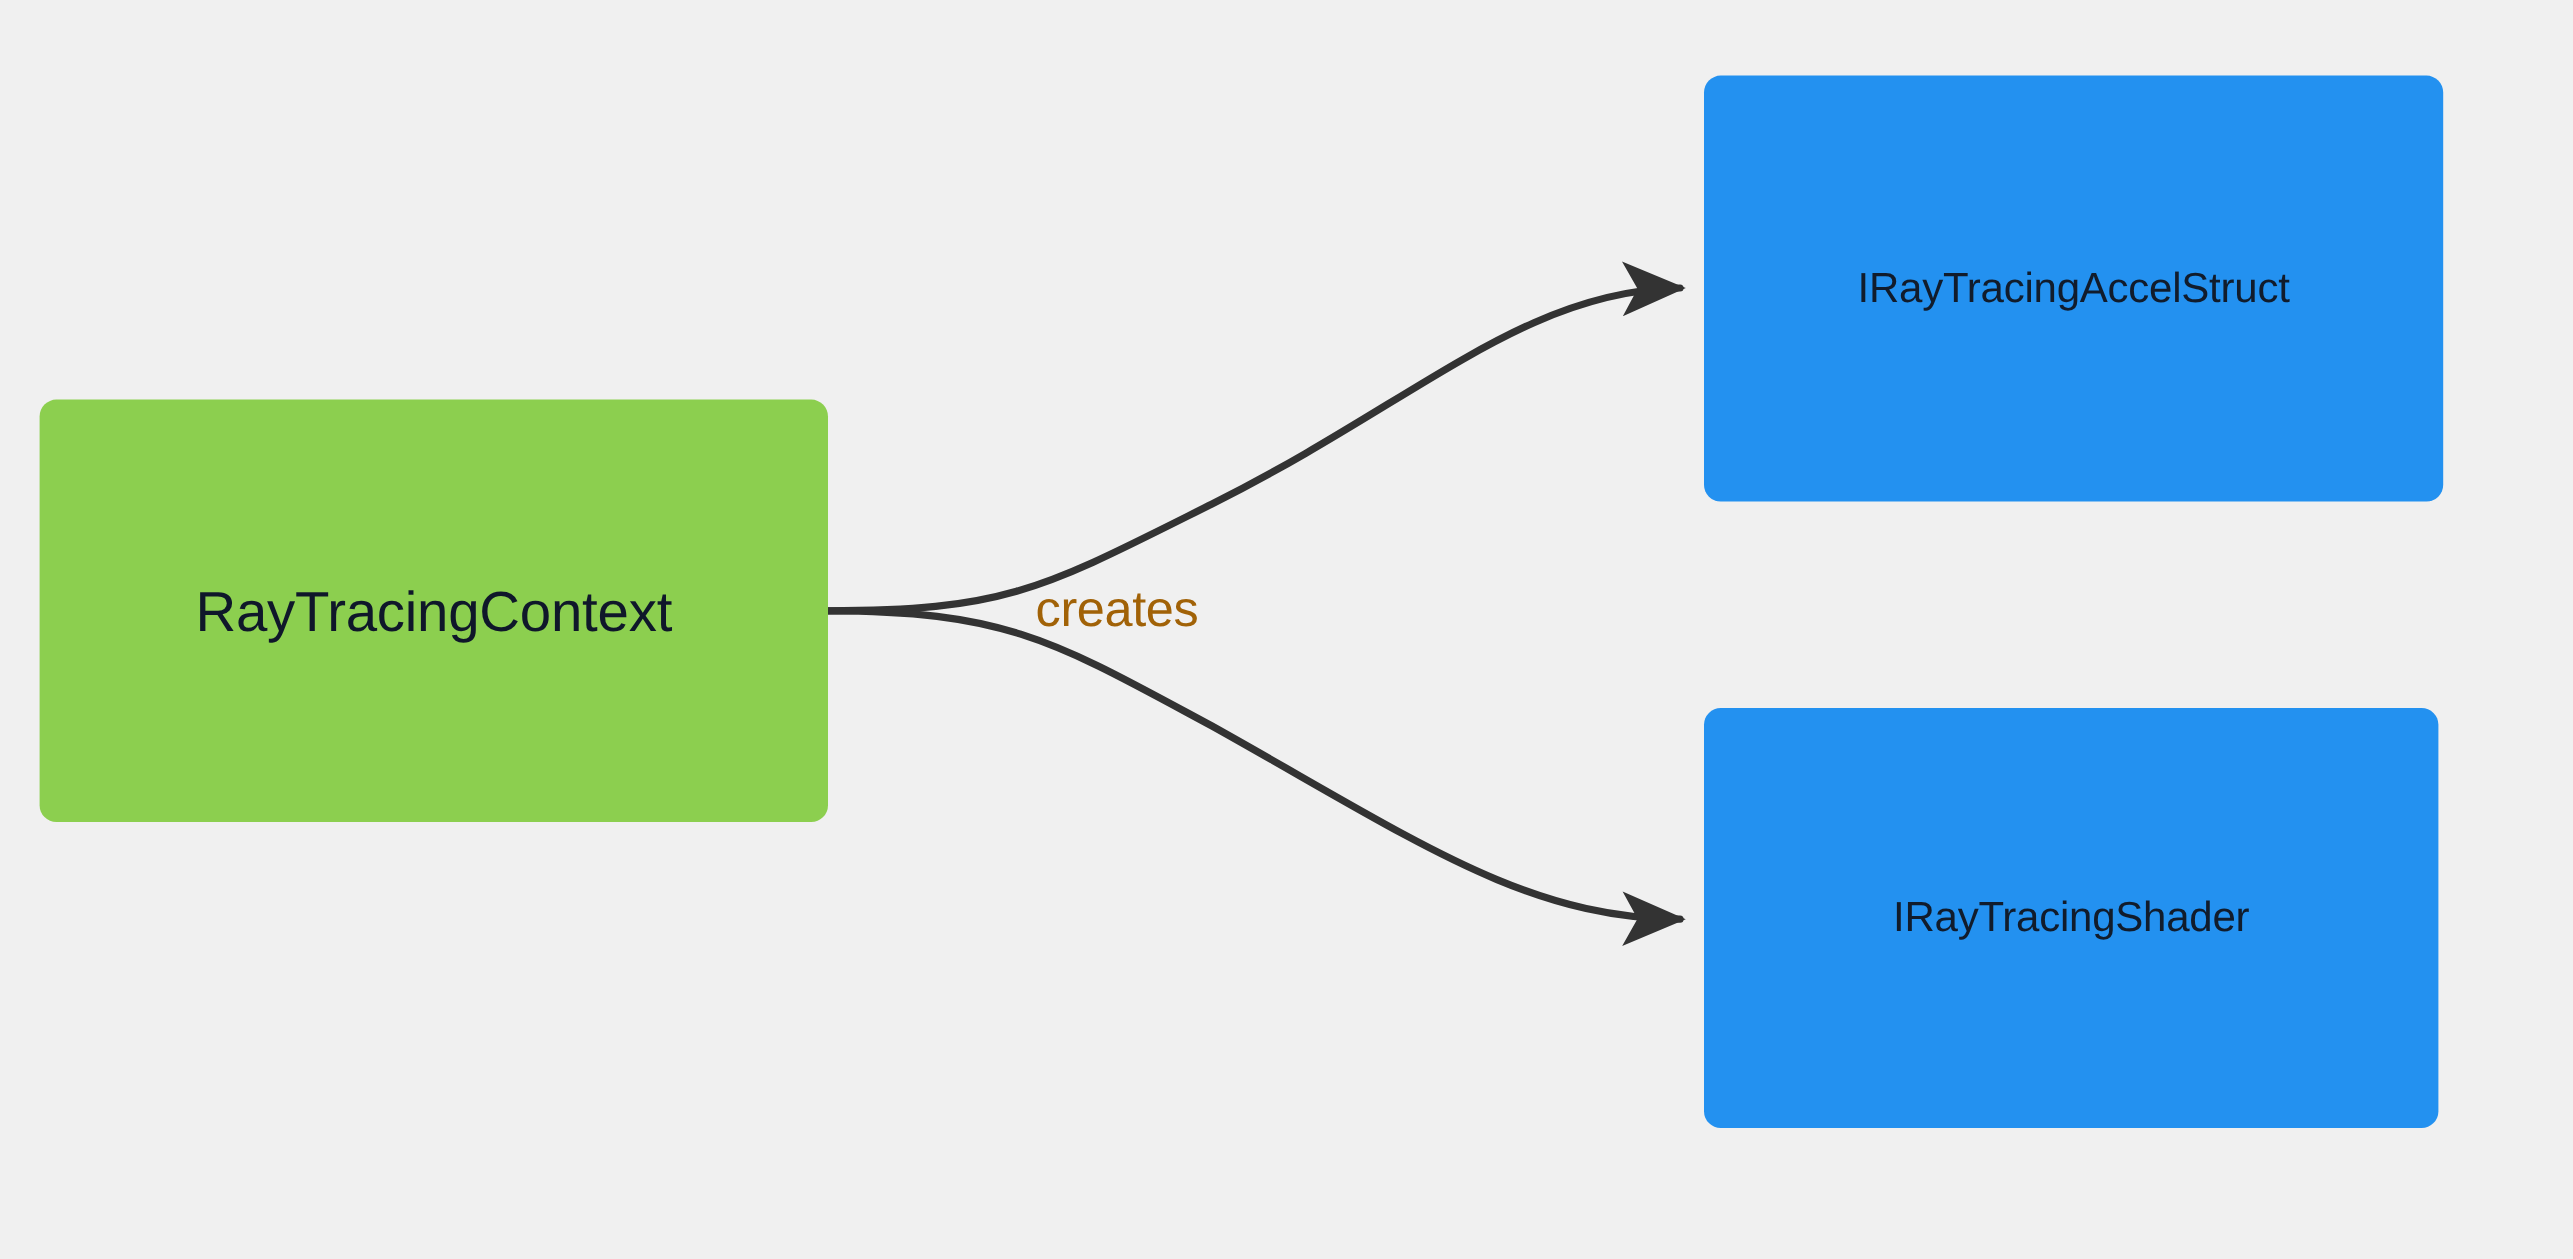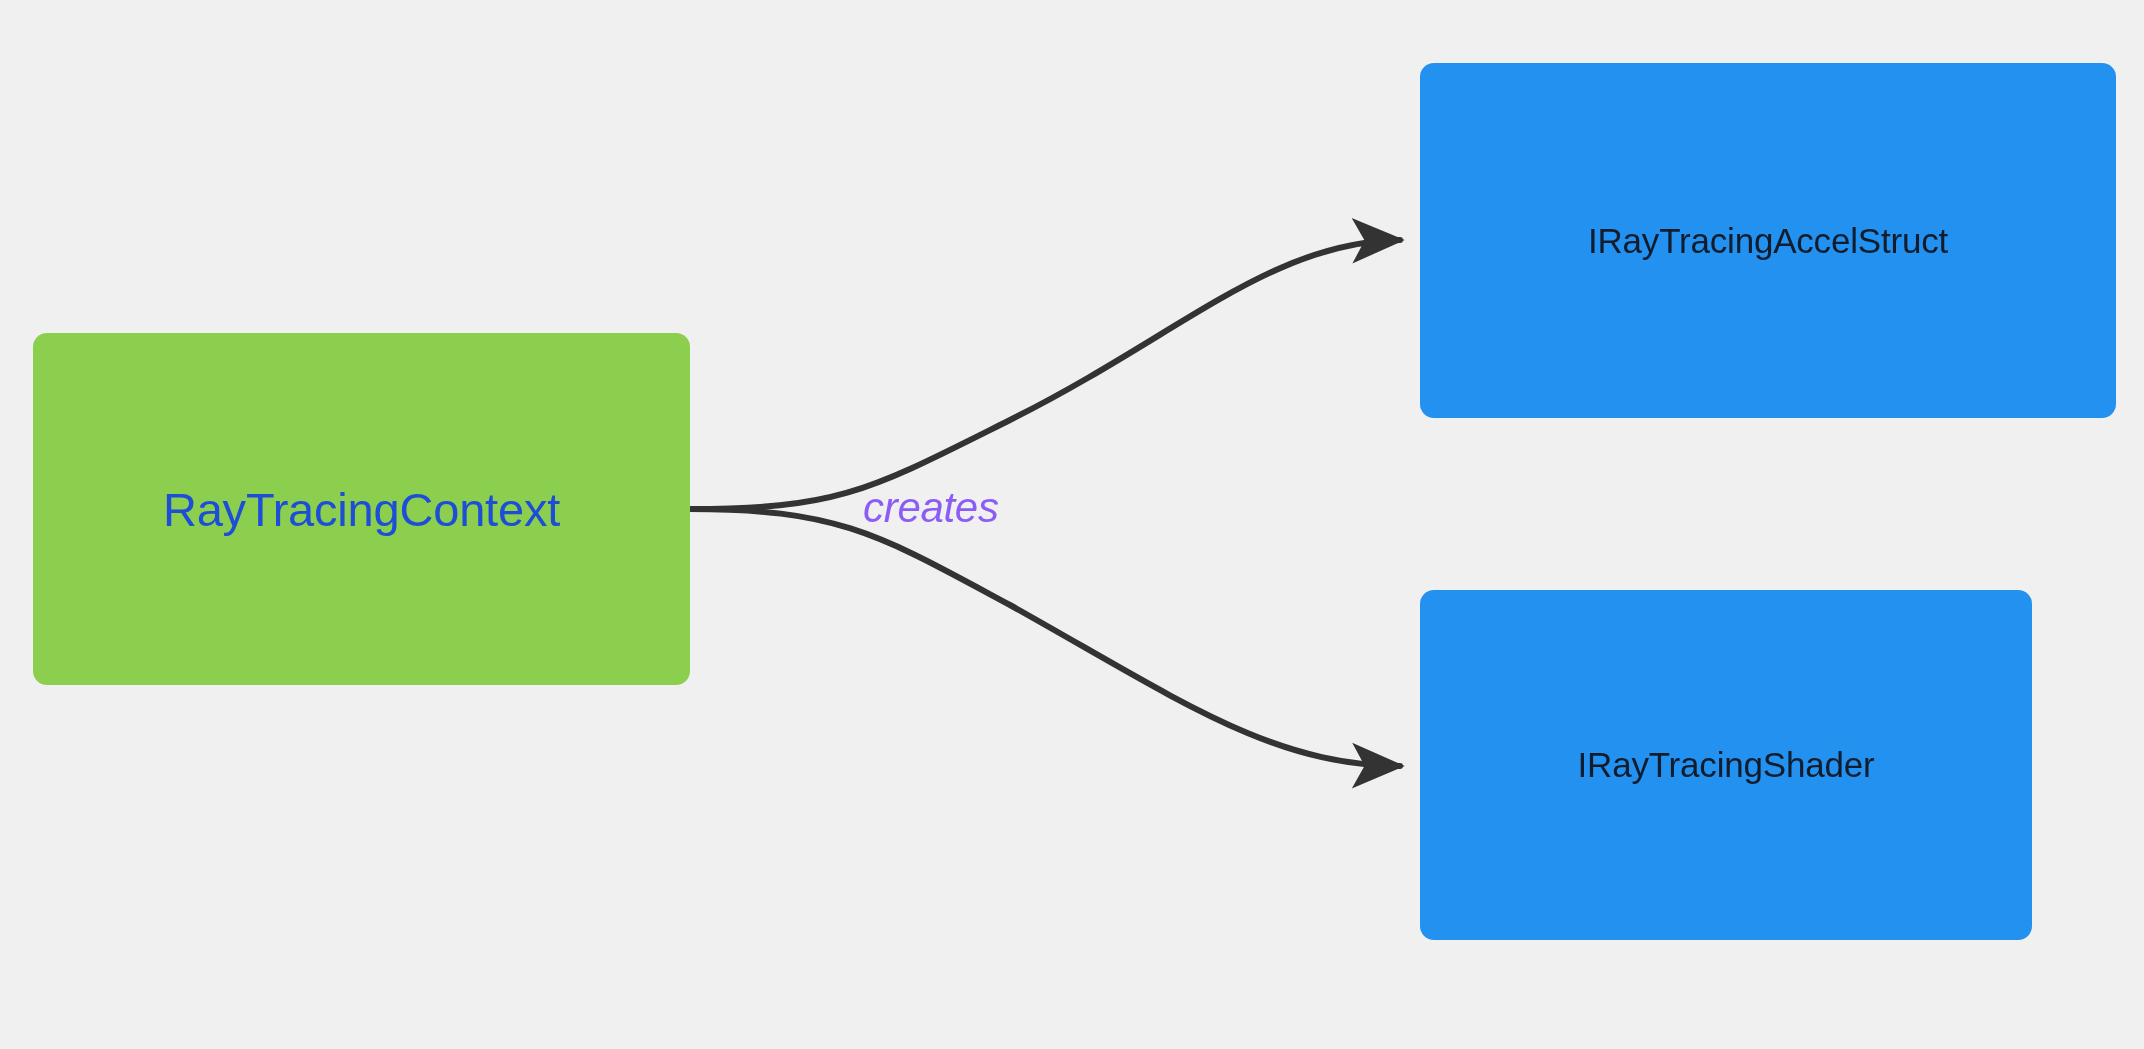--- a/index.html
+++ b/index.html
@@ -37,48 +37,47 @@
   }
   #node-context {
     left: 33px;
     top: 333px;
     width: 657px;
     height: 352px;
     background: #8ccf4f;
   }
   #node-context .node-label {
     font-size: 47px;
-    color: #1d4ed8;
+    color: #0f172a;
   }
   #node-accelstruct {
     left: 1420px;
     top: 63px;
-    width: 696px;
+    width: 616px;
     height: 355px;
     background: #2391f0;
   }
   #node-shader {
     left: 1420px;
     top: 590px;
     width: 612px;
     height: 350px;
     background: #2391f0;
   }
   #node-accelstruct .node-label,
   #node-shader .node-label {
     font-size: 35px;
     color: #111c2c;
   }
   .edge-label {
     position: absolute;
     font-size: 42px;
-    color: #8b5cf6;
+    color: #a16207;
     white-space: nowrap;
     letter-spacing: -0.3px;
-    font-style: italic;
   }
   #edge-label-creates {
     left: 863px;
     top: 484px;
   }
 </style>
 </head>
 <body>
 
 <div id="canvas">

